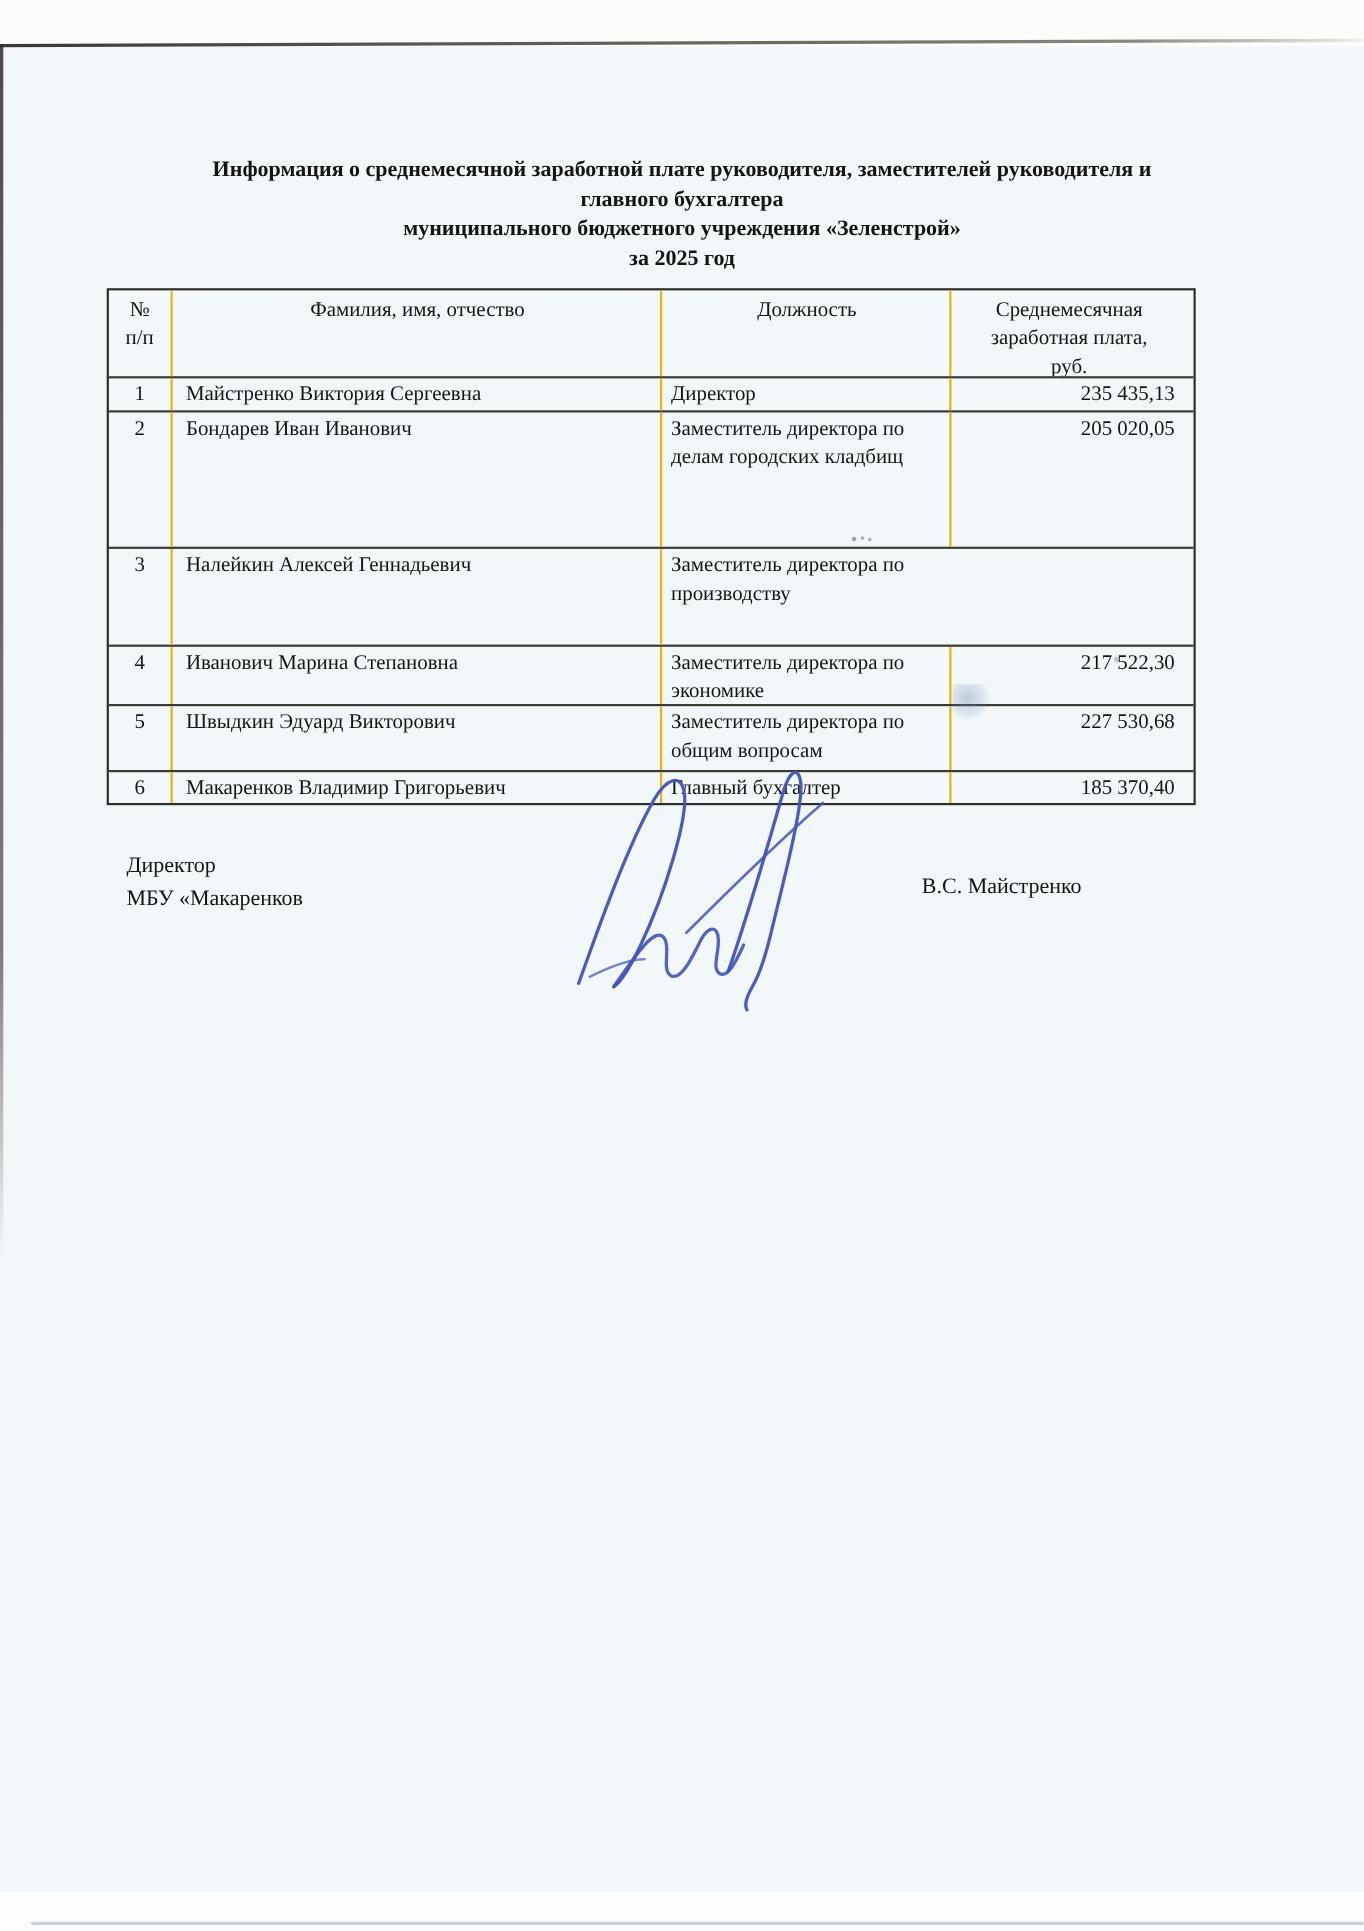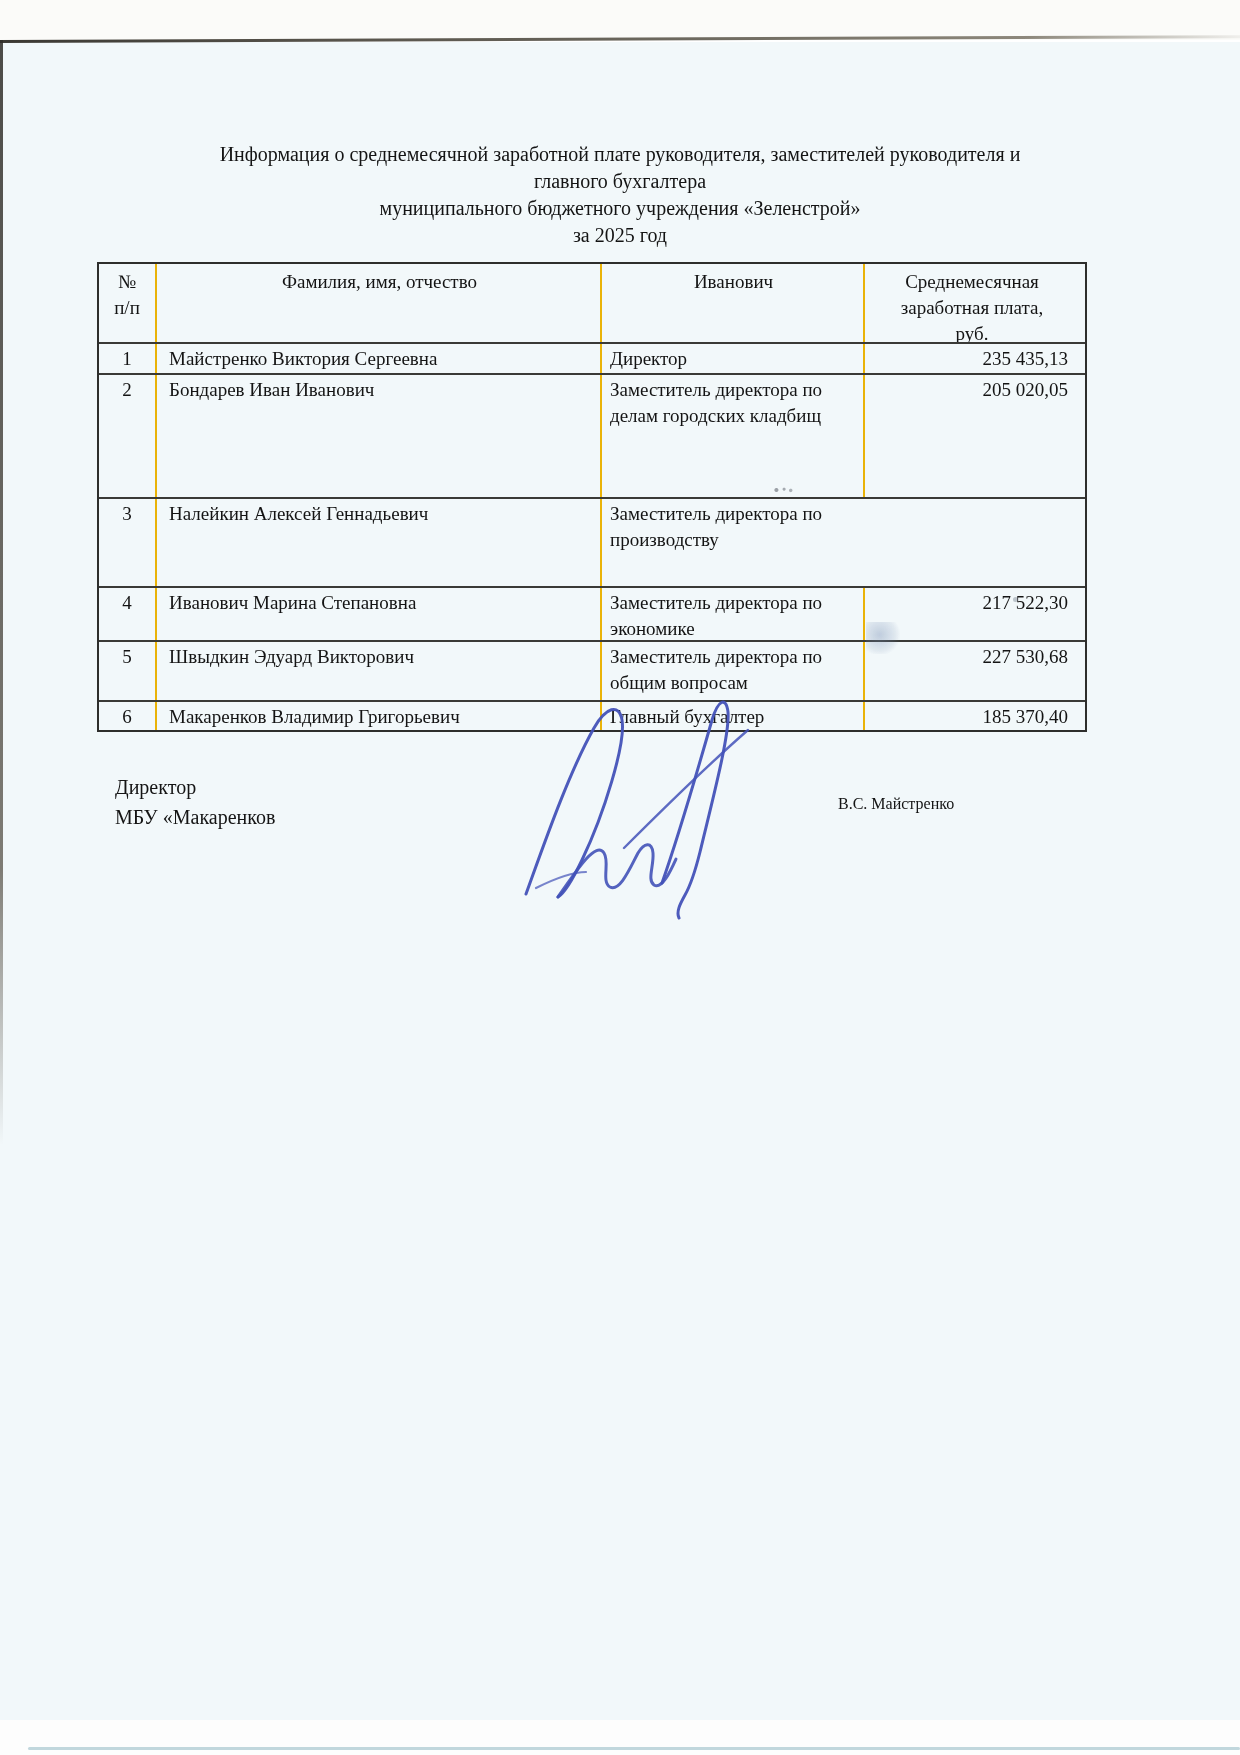--- a/index.html
+++ b/index.html
@@ -40,21 +40,21 @@
   }
   .scan-bottom-line{
     position:absolute;left:28px;top:1747px;width:1212px;height:3px;
     background:#8fb8c2;opacity:.55;border-radius:2px;
   }
 
   
   .doc-title{
     position:absolute;left:60px;top:141px;width:1120px;
     text-align:center;color:#141414;
-    font-size:20px;line-height:27px;
+    font-size:20px;line-height:27px;font-weight:bold;
   }
 
   
   .doc-table{
     position:absolute;left:97px;top:262px;width:986px;
     border:2px solid #2e2e2c;
     background:transparent;
     color:#141414;
     font-size:19px;line-height:26px;
   }
@@ -83,21 +83,21 @@
   .h-r4{height:58px;}
   .h-r5{height:28px;}
 
   
   .signer-role{
     position:absolute;left:115px;top:772px;
     color:#141414;font-size:20px;line-height:30px;
   }
   .signer-name{
     position:absolute;left:838px;top:795px;width:240px;
-    color:#141414;font-size:16px;text-align:left;
+    color:#141414;font-size:20px;text-align:left;
   }
   .signature-svg{
     position:absolute;left:512px;top:682px;width:270px;height:238px;
   }
 
   
   .stain-row5{
     position:absolute;left:866px;top:622px;width:34px;height:32px;
     background:radial-gradient(circle at 40% 40%,rgba(110,135,175,.38),rgba(110,135,175,.14) 55%,transparent 75%);
     filter:blur(.5px);
@@ -133,21 +133,21 @@
     <div>за 2025 год</div>
   </div>
 
   <div class="doc-table">
     <div class="t-row t-head">
       <div class="t-cell c-num">
         <div>№</div>
         <div>п/п</div>
       </div>
       <div class="t-cell">Фамилия, имя, отчество</div>
-      <div class="t-cell">Иванович</div>
+      <div class="t-cell">Должность</div>
       <div class="t-cell">
         <div>Среднемесячная</div>
         <div>заработная плата,</div>
         <div>руб.</div>
       </div>
     </div>
 
     <div class="t-row h-r0">
       <div class="t-cell c-num">1</div>
       <div class="t-cell c-name">Майстренко Виктория Сергеевна</div>

